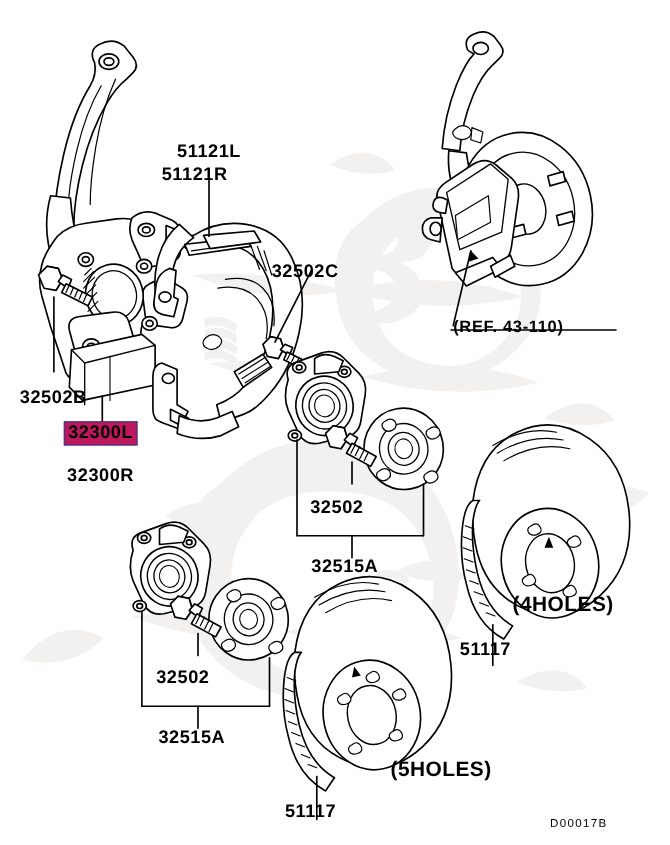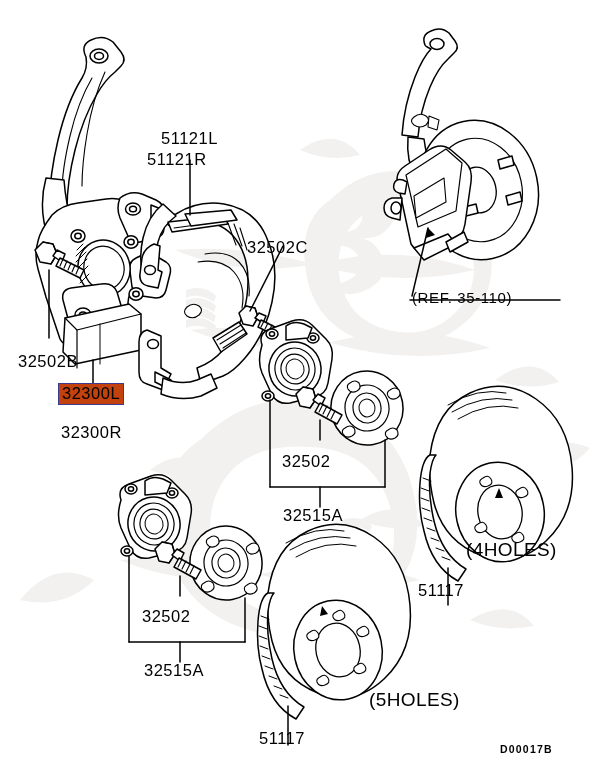--- a/index.html
+++ b/index.html
@@ -6,33 +6,33 @@
   body{
     width:609px;height:768px;position:relative;overflow:hidden;
     font-family:"Liberation Sans", sans-serif;
     color:#000;
   }
   #stage{position:absolute;inset:0;width:609px;height:768px;}
   svg.layer{position:absolute;left:0;top:0;width:609px;height:768px;}
   .lbl{
     position:absolute;
     font-family:"Liberation Sans", sans-serif;
-    font-weight:normal;
+    font-weight:bold;
     font-size:16.5px;
     letter-spacing:0.5px;
     color:#000;
     white-space:nowrap;
     line-height:19px;
   }
   .lbl.code{
     font-family:"Liberation Sans", sans-serif;
-    font-weight:bold;font-size:10.5px;letter-spacing:1.2px;
+    font-weight:normal;font-size:10.5px;letter-spacing:1.2px;
   }
   .hl{
-    background:#c2410c;
+    background:#be185d;
     border:1.6px solid #3b3b8f;
     padding:0px 3px 1px 3px;
     display:inline-block;
     line-height:19px;
   }
   .reftxt{font-size:15px;letter-spacing:0.6px;}
   .holes{font-size:19px;letter-spacing:0.4px;}
 </style>
 </head>
 <body>
@@ -452,20 +452,20 @@
 
   <div class="lbl" style="left:282px; top:452px;">32502</div>
   <div class="lbl" style="left:283px; top:506px;">32515A</div>
 
   <div class="lbl" style="left:142px; top:607px;">32502</div>
   <div class="lbl" style="left:144px; top:661px;">32515A</div>
 
   <div class="lbl holes" style="left:466px; top:540px;">(4HOLES)</div>
   <div class="lbl" style="left:418px; top:581px;">51117</div>
 
-  <div class="lbl holes" style="left:355px; top:690px;margin-left:14px;">(5HOLES)</div>
+  <div class="lbl holes" style="left:355px; top:690px;">(5HOLES)</div>
   <div class="lbl" style="left:259px; top:729px;">51117</div>
 
-  <div class="lbl reftxt" style="left:412px; top:288px;">(REF. 35-110)</div>
+  <div class="lbl reftxt" style="left:412px; top:288px;">(REF. 43-110)</div>
 
   <div class="lbl code" style="left:500px; top:740px;">D00017B</div>
 
 </div>
 
 </body></html>

